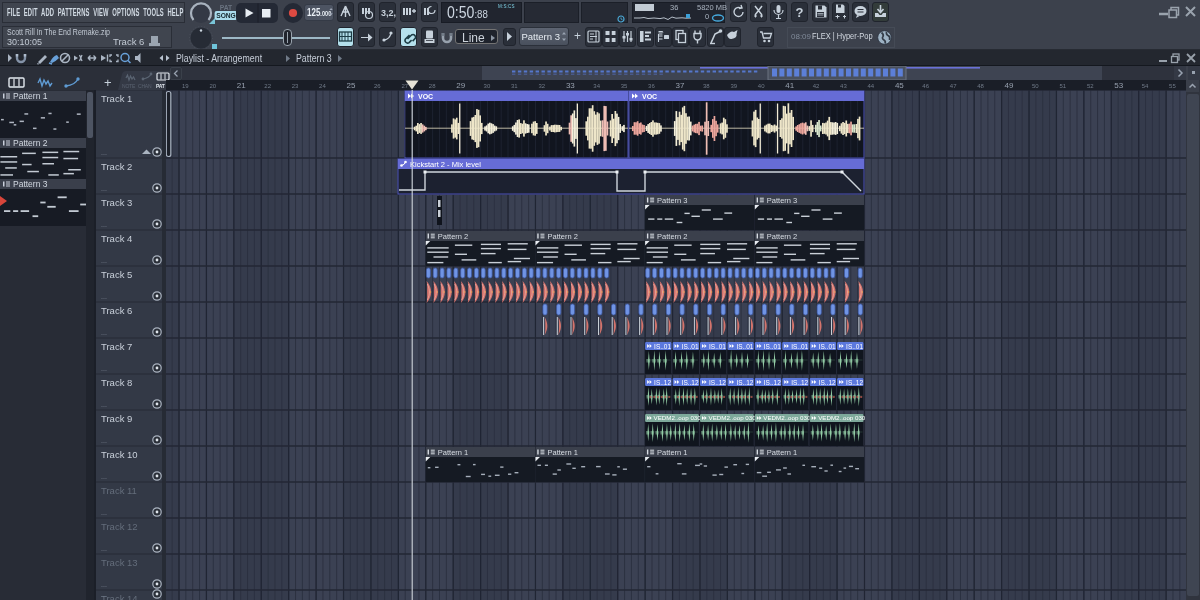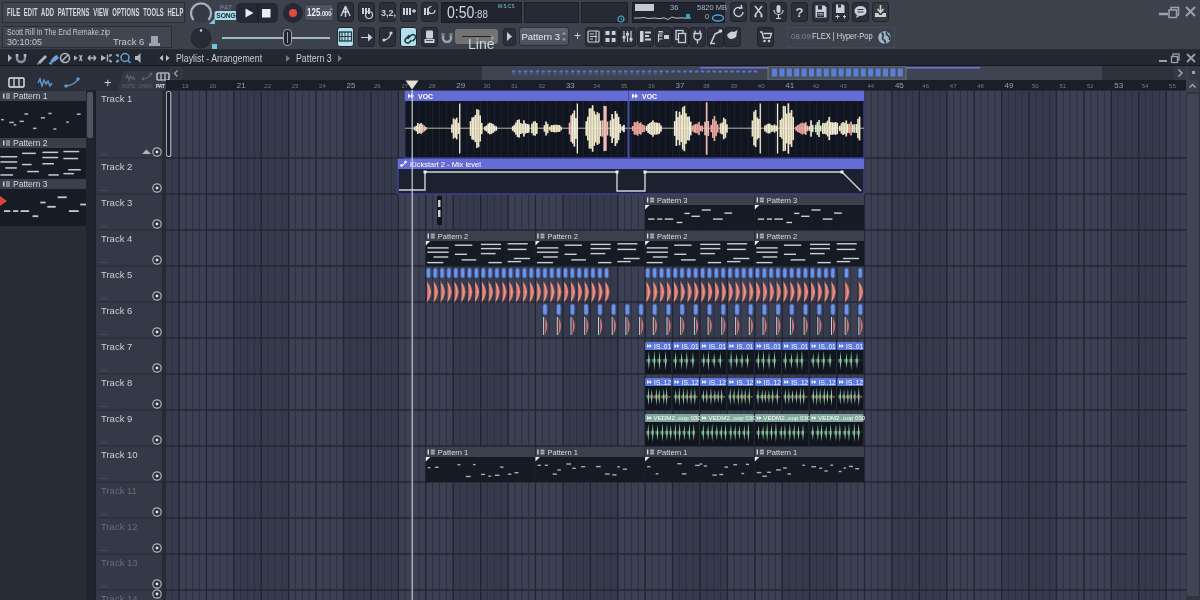--- a/index.html
+++ b/index.html
@@ -162,21 +162,21 @@
     <div class="abs" style="left:421px;top:27px;width:17px;height:20px;background:#2a2f39;border-radius:3px;border:1px solid #20242d"></div>
     <svg class="abs" style="left:421px;top:27px" width="17" height="20" viewBox="0 0 17 20">
       <rect x="5" y="3.5" width="7" height="8" rx="1" fill="#c7d1db"></rect>
       <path d="M3.5 12 h10 v4 h-10 z" fill="#c7d1db"></path>
       <path d="M5 13.5 h7" stroke="#2a2f39" stroke-width="0.8"></path>
     </svg>
     <svg class="abs" style="left:440px;top:31px" width="14" height="14" viewBox="0 0 14 14">
       <path d="M3 2 v5 a4 4 0 0 0 8 0 v-5" fill="none" stroke="#97a1ad" stroke-width="2.6"></path>
       <path d="M3 2 v3 M11 2 v3" stroke="#737d89" stroke-width="2.6"></path>
     </svg>
-    <div class="abs" style="left:455px;top:29px;width:43px;height:15px;background:#1f232c;border:7px solid #737373;border-radius:3px;color:#ccd3db;font-size:14px;line-height:16px;padding-left:6px">Line</div>
+    <div class="abs" style="left:455px;top:29px;width:43px;height:15px;background:#1f232c;border:1px solid #737373;border-radius:3px;color:#ccd3db;font-size:12px;line-height:16px;padding-left:6px">Line</div>
     <svg class="abs" style="left:489px;top:34px" width="8" height="8" viewBox="0 0 8 8">
       <path d="M2 1 L6 4 L2 7 Z" fill="#8b95a2"></path>
     </svg>
     <div class="abs" style="left:503px;top:28px;width:13px;height:18px;background:#2a2f39;border-radius:3px;border:1px solid #20242d"></div>
     <svg class="abs" style="left:503px;top:28px" width="13" height="18" viewBox="0 0 13 18">
       <path d="M4 4 L9 8.5 L4 13 Z" fill="#c7d1db"></path>
     </svg>
     <div class="abs" style="left:519px;top:27px;width:50px;height:19px;background:linear-gradient(#5d6472,#49505d);border-radius:3px;border:1px solid #2b303a"></div>
     <div class="abs" style="left:519px;top:27px;width:41px;height:19px;color:#e8edf3;font-size:9.5px;line-height:19px;text-align:right">Pattern 3</div>
     <svg class="abs" style="left:561px;top:31px" width="6" height="11" viewBox="0 0 6 11">

